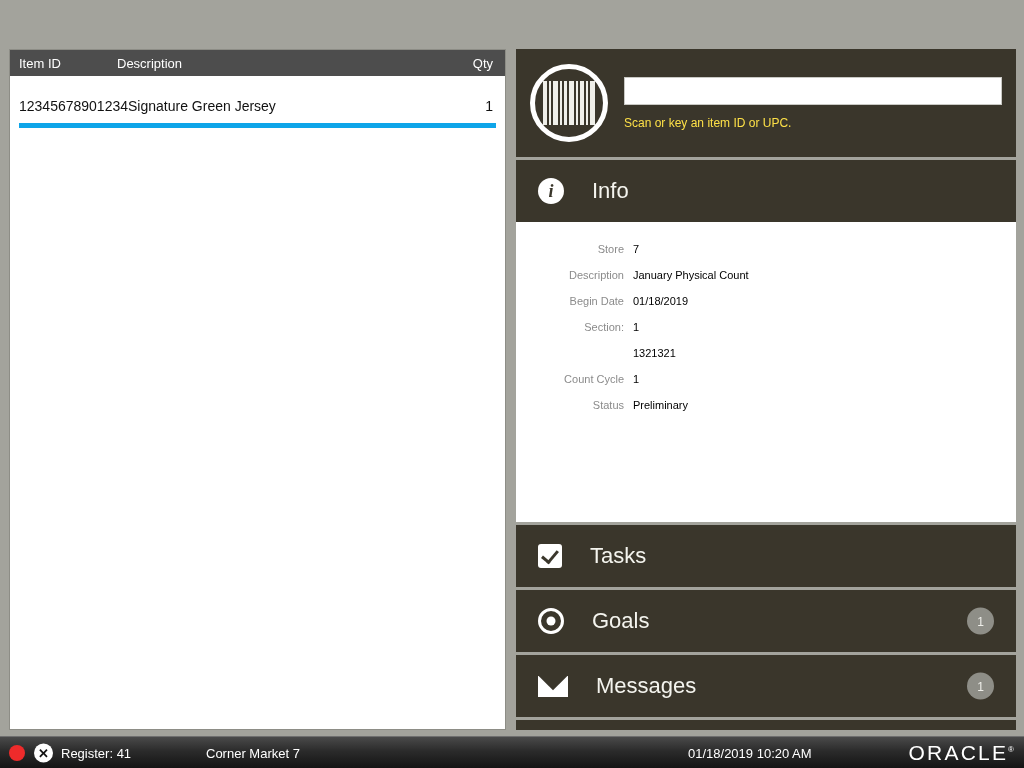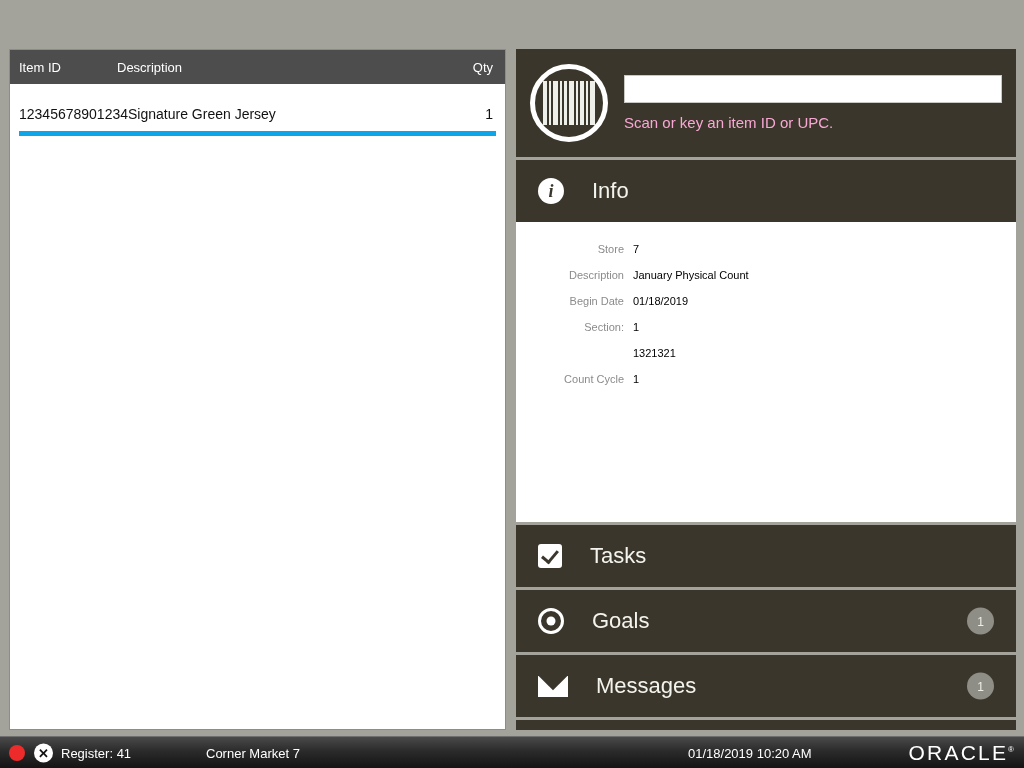--- a/index.html
+++ b/index.html
@@ -40,21 +40,21 @@
   }
   .hamburger span { display: block; height: 6px; background: #fff; border-radius: 1px; }
 
   
   .left-panel {
     position: absolute; left: 9px; top: 49px; width: 497px; height: 681px;
     background: #fff;
     border: 1px solid #8d8d86;
   }
   .list-header {
-    height: 34px; background: #4d4d4d; color: #fff;
+    height: 26px; background: #4d4d4d; color: #fff;
     display: flex; align-items: center; font-size: 13px;
   }
   .col-id    { width: 107px; padding-left: 9px; }
   .col-desc  { flex: 1; }
   .col-qty   { width: 70px; text-align: right; padding-right: 12px; }
 
   .list-row {
     height: 40px; display: flex; align-items: center;
     font-size: 14px; color: #111;
     border-bottom: 5px solid #0ea5e9;
@@ -82,21 +82,21 @@
   .barcode-bars { display: flex; align-items: center; height: 44px; gap: 2px; }
   .barcode-bars i { display: block; background: #efefe9; height: 100%; }
 
   .scan-right { margin-left: 16px; flex: 1; padding-right: 14px; }
   .scan-input {
     display: block; width: 100%; height: 28px;
     background: #fff; border: 1px solid #c9c9c4;
     font-family: "Liberation Sans", sans-serif; font-size: 14px;
     padding: 0 5px; color: #111;
   }
-  .scan-hint { color: #f9a8d4; font-size: 15px; margin-top: 11px; }
+  .scan-hint { color: #fde047; font-size: 12px; margin-top: 11px; }
 
   .section-head {
     background: #3a362b; height: 62px;
     display: flex; align-items: center; padding-left: 22px;
     margin-top: 3px; position: relative;
   }
   .section-head .sec-label {
     color: #f4f4ee; font-size: 22px; margin-left: 28px;
   }
   .info-body { background: #fff; padding: 14px 0 22px 0; min-height: 300px; }
@@ -240,20 +240,24 @@
         <div class="info-value">1</div>
       </div>
       <div class="info-row">
         <div class="info-label"></div>
         <div class="info-value">1321321</div>
       </div>
       <div class="info-row">
         <div class="info-label">Count Cycle</div>
         <div class="info-value">1</div>
       </div>
+      <div class="info-row">
+        <div class="info-label">Status</div>
+        <div class="info-value">Preliminary</div>
+      </div>
     </div>
 
     <div class="section-head">
       <span class="check-box"></span>
       <span class="sec-label">Tasks</span>
     </div>
 
     <div class="section-head">
       <span class="target"></span>
       <span class="sec-label">Goals</span>

